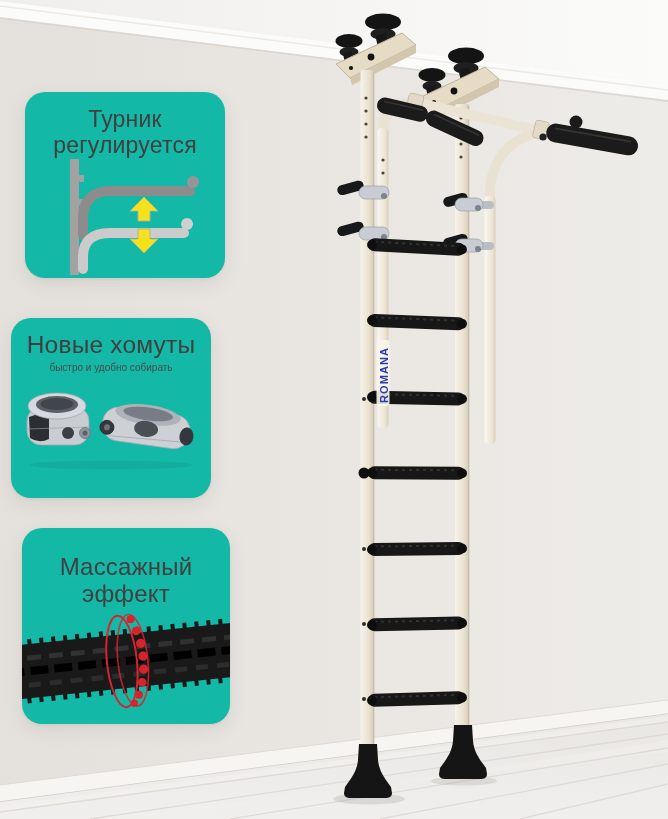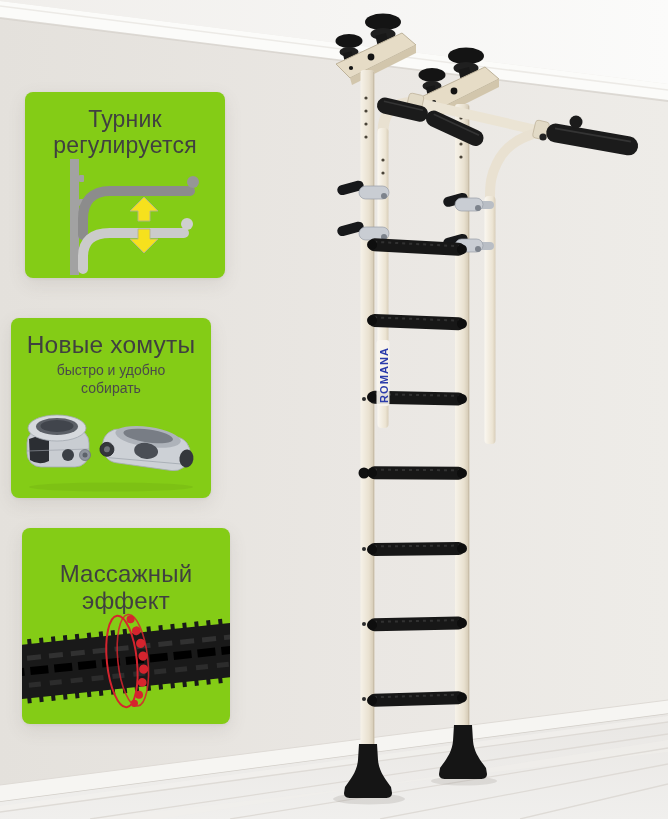--- a/index.html
+++ b/index.html
@@ -3,30 +3,30 @@
 <meta charset="utf-8">
 <style>
   html,body{margin:0;padding:0;}
   body{
     width:668px;height:819px;position:relative;overflow:hidden;
     background:#e8e5e1;
     font-family:"Liberation Sans", sans-serif;
   }
   .scene-svg{position:absolute;left:0;top:0;z-index:1;}
   .callout{
-    position:absolute;z-index:3;background:#84cc16;border-radius:8px;
+    position:absolute;z-index:3;background:#14b8a6;border-radius:20px;
     box-shadow:0 6px 18px rgba(95,90,82,.12), 0 1px 3px rgba(95,90,82,.08);
     overflow:hidden;text-align:center;
   }
   .callout-title{
     color:#404040;font-size:23px;line-height:1.12;font-weight:400;
     letter-spacing:.2px;padding:15px 10px 0 10px;
   }
   .callout-sub{
-    color:#4a4a4a;font-size:14px;line-height:1.25;font-weight:400;
+    color:#4a4a4a;font-size:10px;line-height:1.25;font-weight:400;
     width:160px;margin:4px auto 0 auto;
   }
   .ill{display:block;margin:0 auto;}
   .ill-abs{position:absolute;left:0;bottom:0;}
   #callout-1{left:25px;top:92px;width:200px;height:186px;}
   #callout-2{left:11px;top:318px;width:200px;height:180px;}
   #callout-3{left:22px;top:528px;width:208px;height:196px;}
 </style>
 </head>
 <body>
@@ -309,21 +309,21 @@
       <ellipse cx="44" cy="32" rx="12" ry="8" fill="#4a4e55"></ellipse>
       <line x1="8" y1="44" x2="84" y2="40" stroke="#9aa0a8" stroke-width="0.8" opacity="0.8"></line>
       <circle cx="5" cy="36" r="7" fill="#34373c" stroke="#23252a" stroke-width="0.8"></circle>
       <circle cx="5" cy="36" r="3" fill="#6e7278"></circle>
       <ellipse cx="85" cy="34" rx="7" ry="9" fill="#34373c"></ellipse>
     </g>
   </svg>
 </div>
 
 <div class="callout" id="callout-3">
-  <div class="callout-title" style="padding-top:33px;font-size:24px;">Массажный эффект</div>
+  <div class="callout-title" style="padding-top:26px;font-size:24px;">Массажный эффект</div>
   <svg class="ill ill-abs" width="208" height="120" viewBox="0 0 208 120">
     <g transform="rotate(-6 104 58)">
       <line x1="-16" y1="28" x2="244" y2="28" stroke="#191919" stroke-width="6" stroke-dasharray="4 8"></line>
       <line x1="-10" y1="86" x2="250" y2="86" stroke="#191919" stroke-width="6" stroke-dasharray="4 8"></line>
       <rect x="-20" y="30" width="248" height="54" rx="10" fill="#191919"></rect>
       <line x1="-16" y1="44" x2="244" y2="44" stroke="#313131" stroke-width="5" stroke-dasharray="14 8"></line>
       <line x1="-16" y1="57" x2="244" y2="57" stroke="#000000" stroke-width="8" stroke-dasharray="18 6"></line>
       <line x1="-16" y1="71" x2="244" y2="71" stroke="#2c2c2c" stroke-width="5" stroke-dasharray="12 9"></line>
       <g>
         <ellipse cx="100" cy="57" rx="15" ry="46" fill="none" stroke="#d6242e" stroke-width="2"></ellipse>

